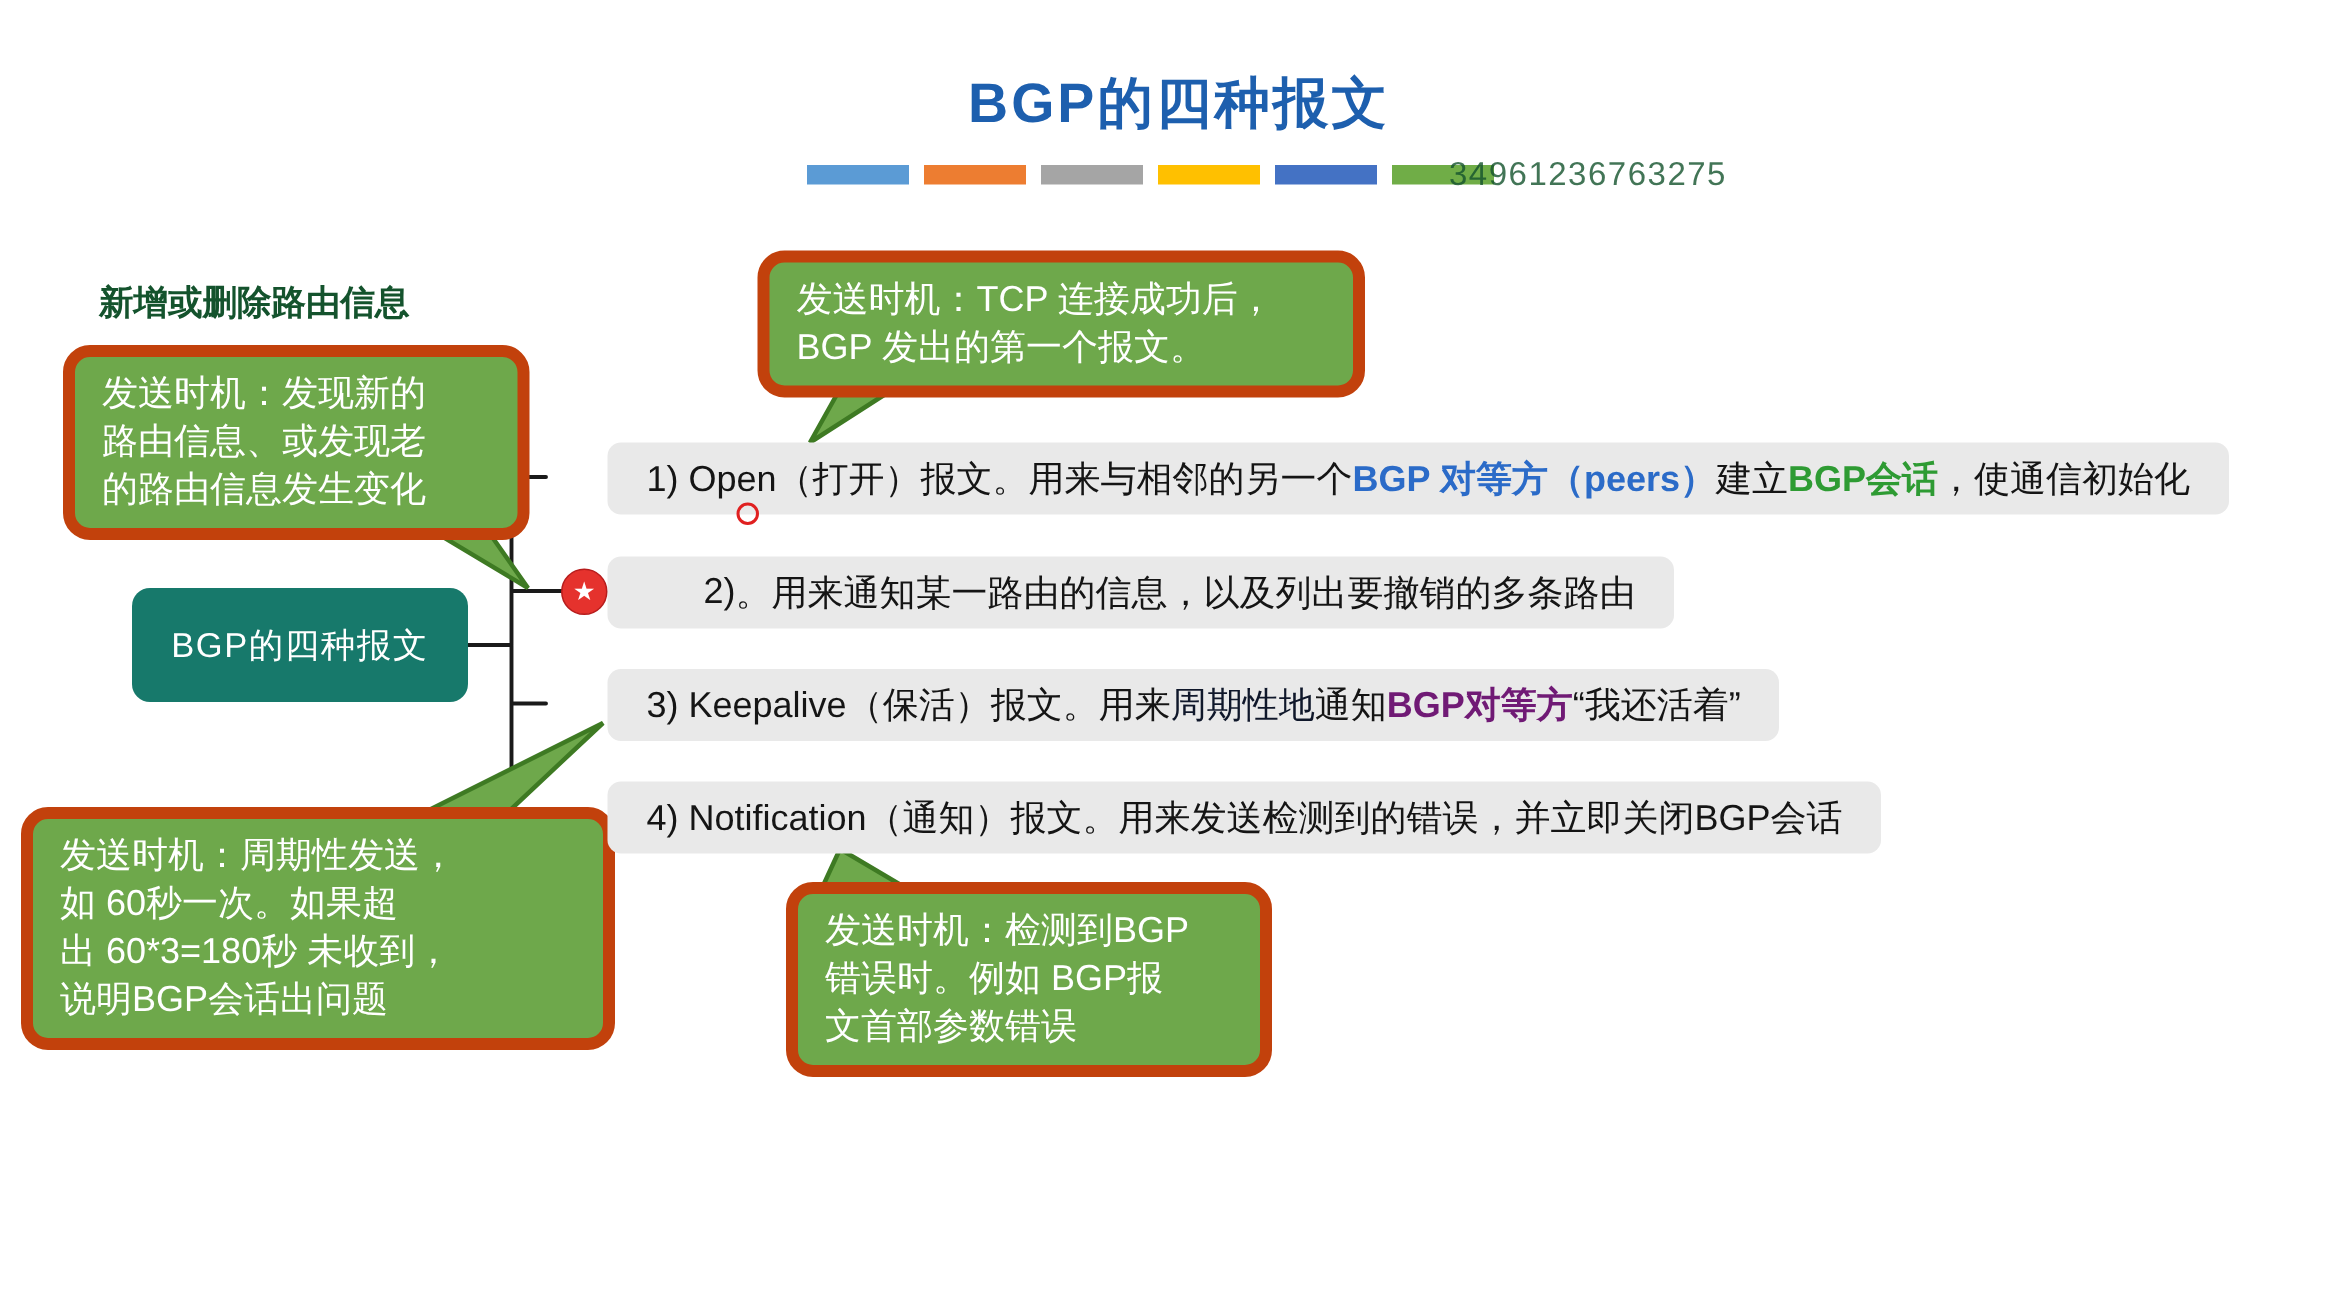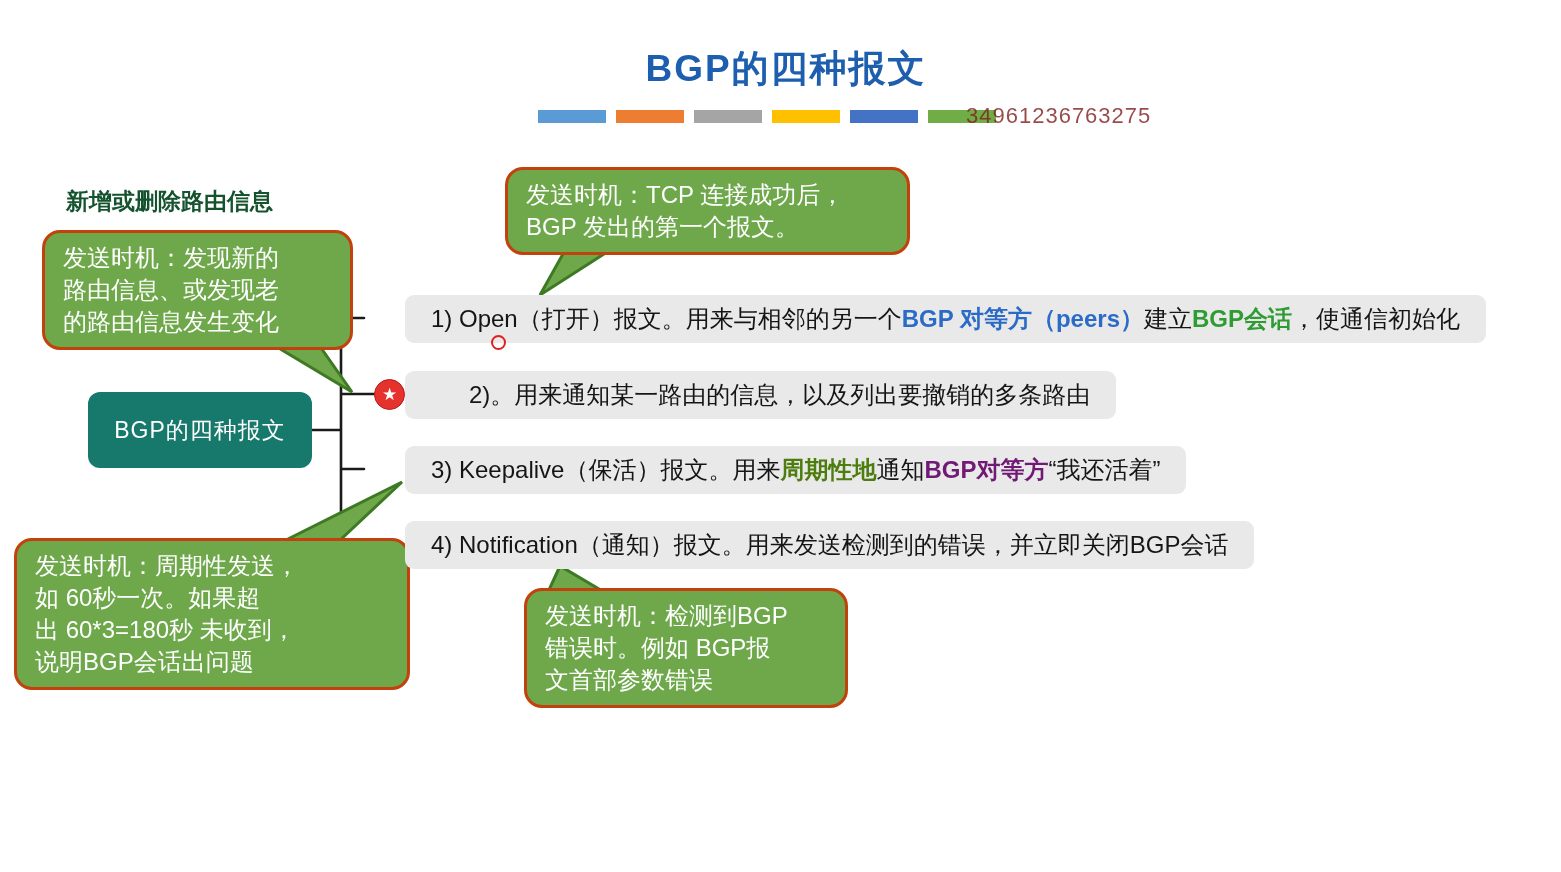--- a/index.html
+++ b/index.html
@@ -10,30 +10,30 @@
   }
   
   .title{
     position:absolute;top:44px;left:0;width:100%;text-align:center;
     font-size:37px;font-weight:700;color:#1D5FAE;letter-spacing:2px;z-index:2;
   }
   
   .bars{position:absolute;top:110px;left:538px;display:flex;gap:10px;z-index:1;}
   .bar{width:68px;height:13px;}
   .watermark{
-    position:absolute;top:103px;left:966px;font-size:22px;color:#7f1d1d;
+    position:absolute;top:103px;left:966px;font-size:22px;color:#14532d;
     opacity:.8;letter-spacing:1px;z-index:3;
   }
   
   .tl-label{
     position:absolute;top:186px;left:66px;font-size:23px;font-weight:700;color:#14532d;z-index:2;text-align:right;
   }
   
   .callout{
-    position:absolute;background:#6EA84B;border:3px solid #c2410c;border-radius:18px;
+    position:absolute;background:#6EA84B;border:8px solid #c2410c;border-radius:18px;
     color:#ffffff;font-size:24px;line-height:32px;padding:9px 18px;z-index:2;
     box-sizing:border-box;
   }
   .co-open{left:505px;top:167px;width:405px;}
   .co-update{left:42px;top:230px;width:311px;}
   .co-keepalive{left:14px;top:538px;width:396px;}
   .co-notification{left:524px;top:588px;width:324px;}
   
   .center-box{
     position:absolute;left:88px;top:392px;width:224px;height:76px;border-radius:12px;
@@ -123,21 +123,21 @@
       <span> 建立</span>
       <span style="color: rgb(46, 155, 51); font-weight: 700;">BGP会话</span>
       <span>，使通信初始化</span>
     </div>
   <div class="row row-update">
       <span>2) </span>
       <span>。用来通知某一路由的信息，以及列出要撤销的多条路由</span>
     </div>
   <div class="row row-keepalive">
       <span>3)  Keepalive（保活）报文。用来</span>
-      <span style="color: #4d7c0f; font-weight: 700;">周期性地</span>
+      <span style="color: #0f172a; font-weight: 400;">周期性地</span>
       <span>通知</span>
       <span style="color: #701a75; font-weight: 700;">BGP对等方</span>
       <span> “我还活着”</span>
     </div>
   <div class="row row-notification">
       <span>4)  Notification（通知）报文。用来发送检测到的错误，并立即关闭BGP会话</span>
     </div>
 
   <div class="star-badge">★</div>
 

